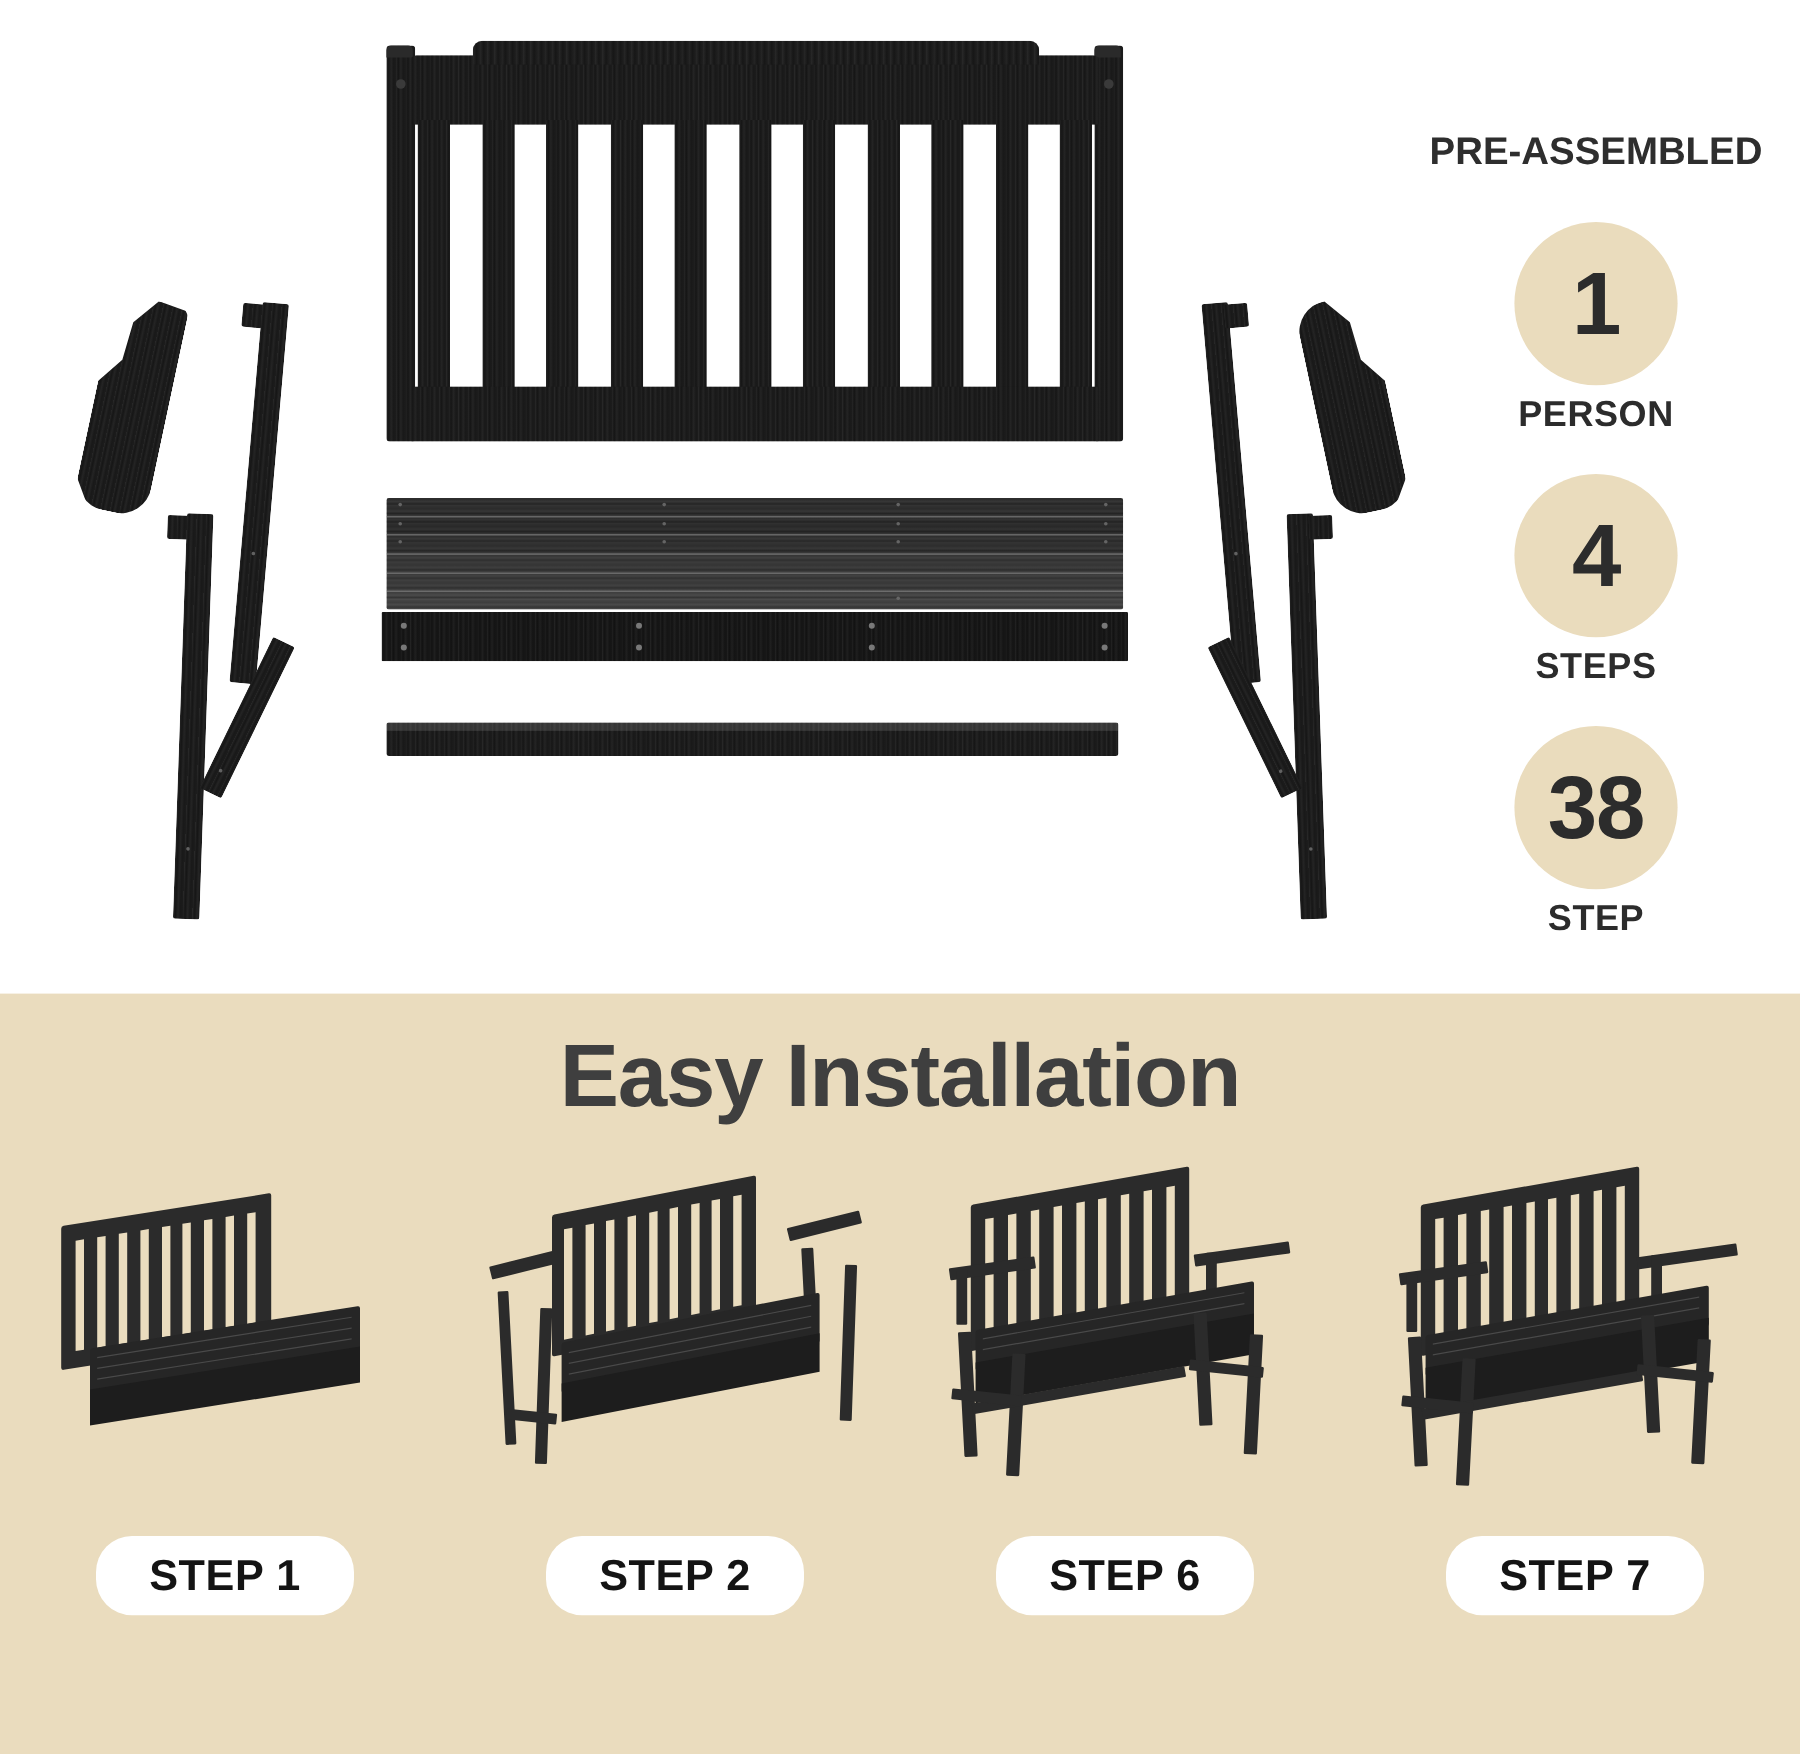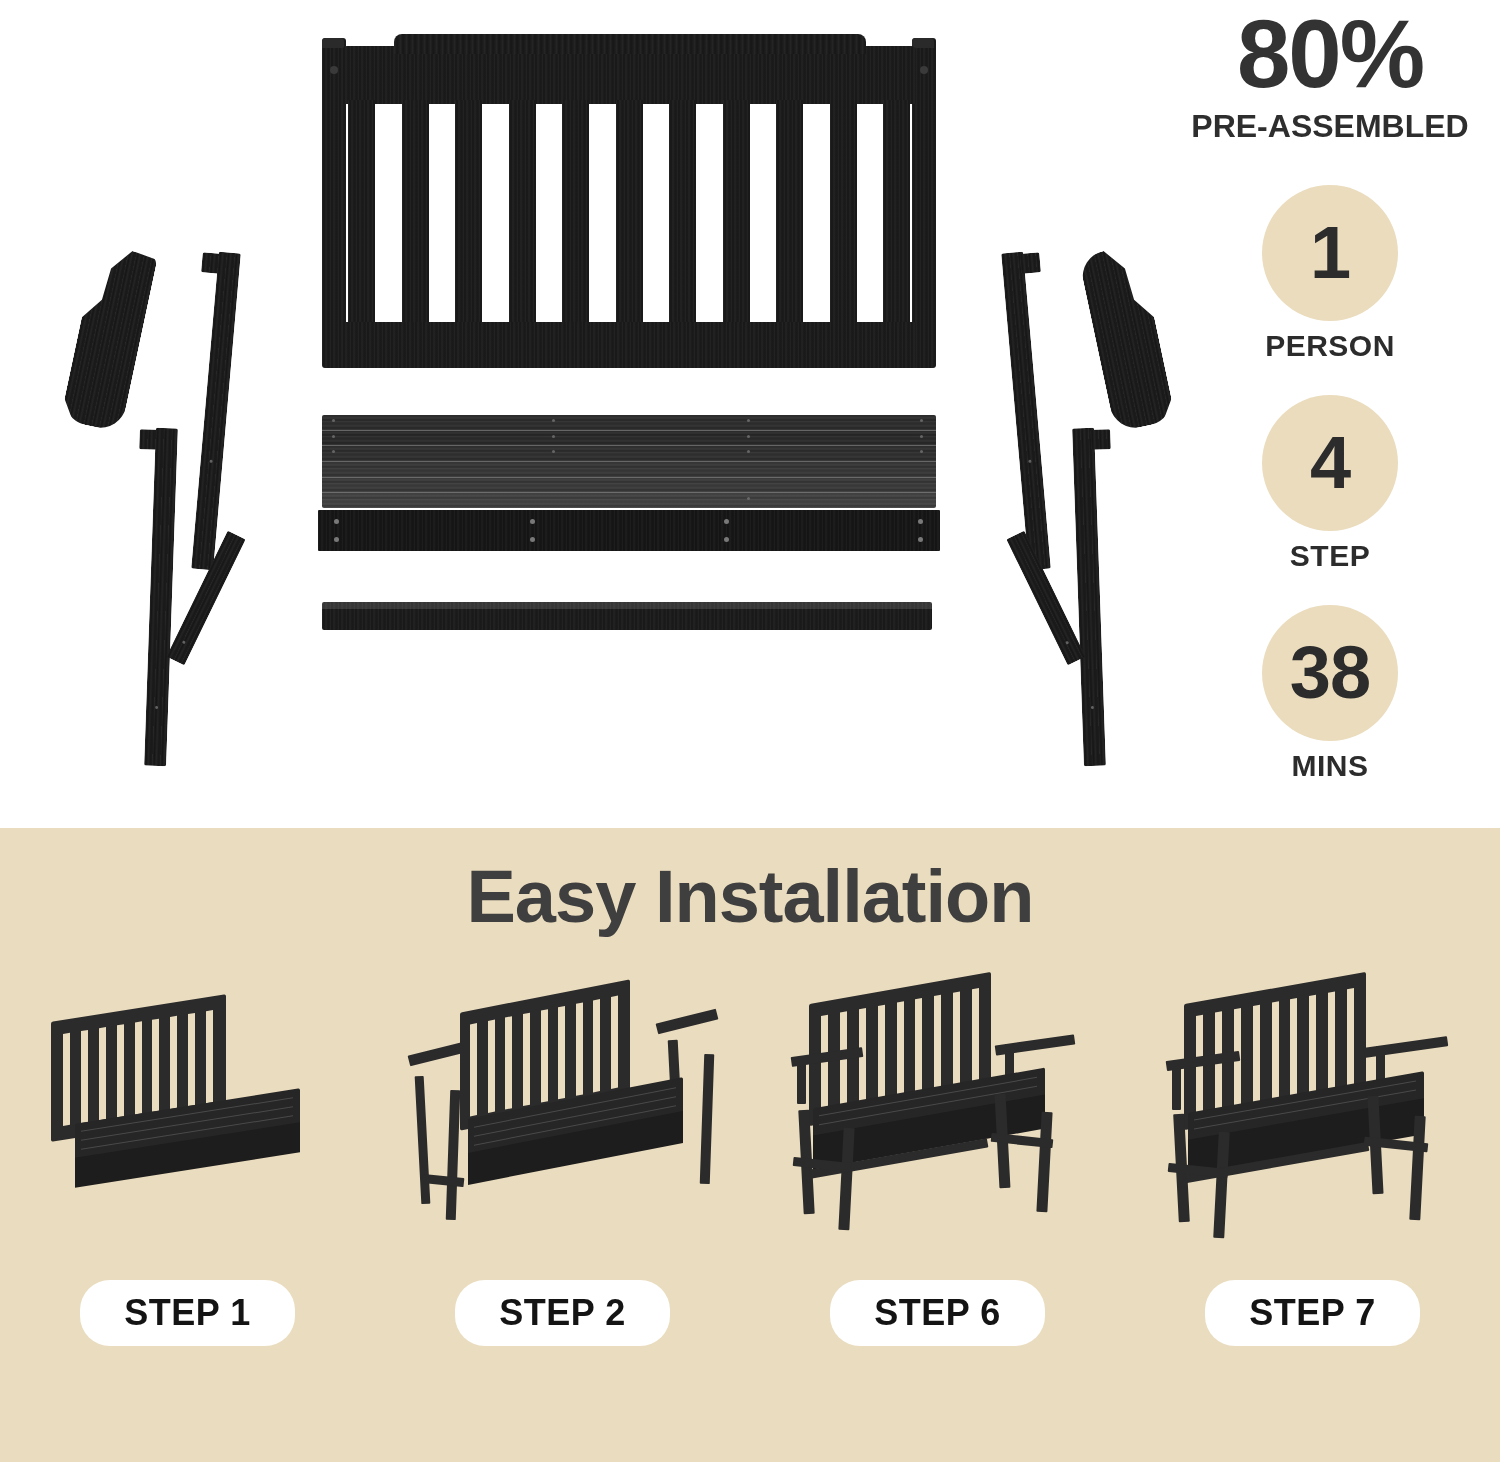--- a/index.html
+++ b/index.html
@@ -443,42 +443,41 @@
         <span class="screw sm" style="left:9px; top:278px;"></span>
       </div>
 
       <div class="brace wood" style="left:1036px; top:528px; height:140px; transform:rotate(-26deg);">
         <span class="screw sm" style="left:8px; top:118px;"></span>
       </div>
 
     </div>
 
     <div class="badge-rail">
-      <div class="headline">80%</div>
       <div class="headline-sub">PRE-ASSEMBLED</div>
 
       <div class="badge" style="top:185px;">
         <div class="badge-circle">
           <span class="badge-number">1</span>
         </div>
         <div class="badge-label">PERSON</div>
       </div>
 
       <div class="badge" style="top:395px;">
         <div class="badge-circle">
           <span class="badge-number">4</span>
         </div>
-        <div class="badge-label">STEP</div>
+        <div class="badge-label">STEPS</div>
       </div>
 
       <div class="badge" style="top:605px;">
         <div class="badge-circle">
           <span class="badge-number">38</span>
         </div>
-        <div class="badge-label">MINS</div>
+        <div class="badge-label">STEP</div>
       </div>
     </div>
   </div>
 
   <div class="bottom-section">
     <div class="section-title">Easy Installation</div>
 
     <div class="steps-row">
 
       <div class="step-col">

